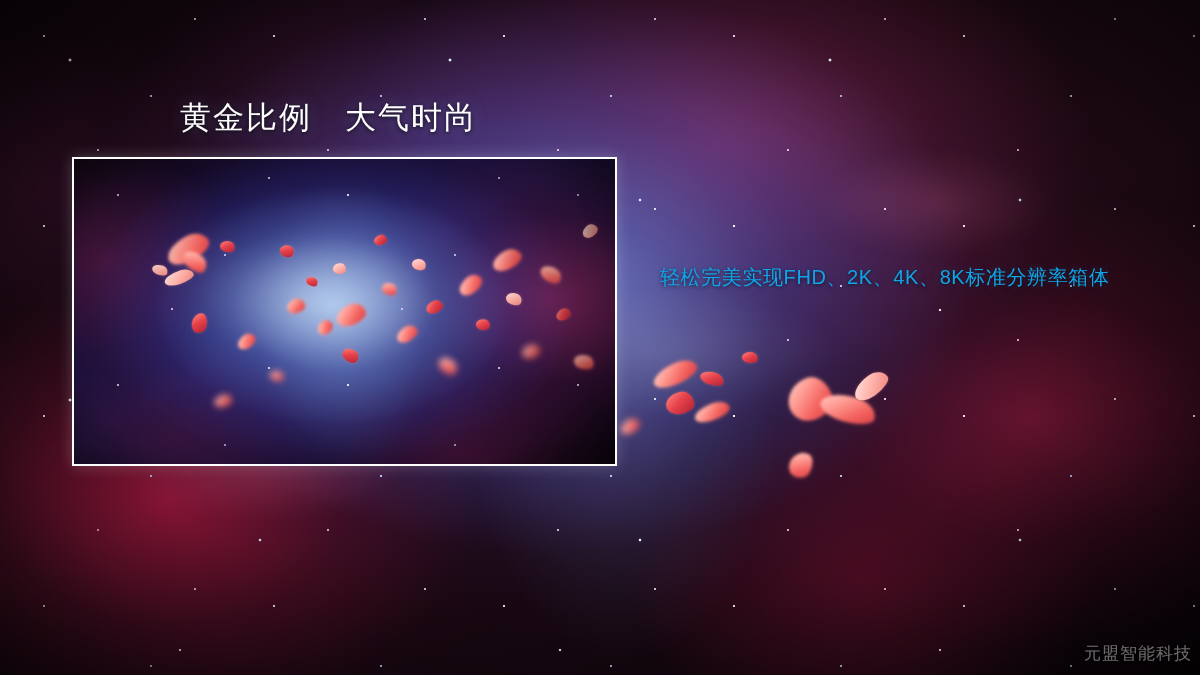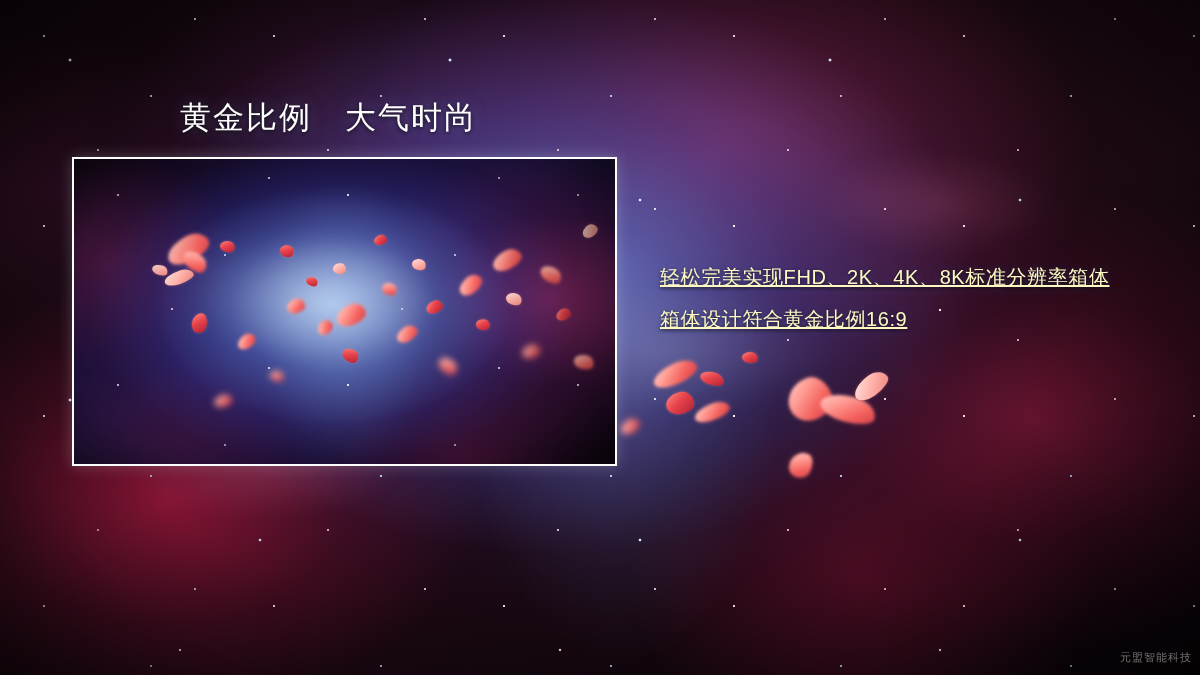--- a/index.html
+++ b/index.html
@@ -133,31 +133,30 @@
   .petal.pale { background:linear-gradient(140deg, #ffe6e2 0%, #ffb8b0 45%, #f08279 100%); }
 
   
   #body-copy {
     position:absolute; left:660px; top:256px;
     width:500px;
   }
   #body-copy .copy-line {
     font-size:20px;
     line-height:42px;
-    color:#fef9c3;
+    color:#0ea5e9;
     letter-spacing:0.6px;
     text-shadow:0 1px 4px rgba(0,0,0,0.8), 0 0 10px rgba(120,150,255,0.30);
     white-space:nowrap;
-    text-decoration:underline;
   }
 
   
   #watermark {
     position:absolute; right:8px; bottom:10px;
-    font-size:11px;
+    font-size:17px;
     letter-spacing:1px;
     color:rgba(255,255,255,0.42);
     text-shadow:0 1px 3px rgba(0,0,0,0.7);
     margin-top:28px;
   }
 </style>
 </head>
 <body>
 
 <div id="stage">
@@ -220,18 +219,17 @@
       <div class="petal soft" style="left: 788px; top: 378px; width: 44px; height: 42px; transform: rotate(-18deg);"></div>
       <div class="petal soft" style="left: 820px; top: 396px; width: 56px; height: 26px; transform: rotate(16deg);"></div>
       <div class="petal pale" style="left: 852px; top: 376px; width: 38px; height: 20px; transform: rotate(-36deg);"></div>
       <div class="petal soft" style="left: 790px; top: 452px; width: 22px; height: 26px; transform: rotate(28deg);"></div>
       <div class="petal deep" style="left: 742px; top: 352px; width: 16px; height: 11px; transform: rotate(10deg);"></div>
       <div class="petal blurry" style="left: 620px; top: 420px; width: 20px; height: 13px; transform: rotate(-30deg);"></div>
     </div>
 
   <div id="body-copy">
     <div class="copy-line">轻松完美实现FHD、2K、4K、8K标准分辨率箱体</div>
-    <div class="copy-line">箱体设计符合黄金比例16:9</div>
   </div>
 
   <div id="watermark">元盟智能科技</div>
 
 </div>
 
 </body></html>

